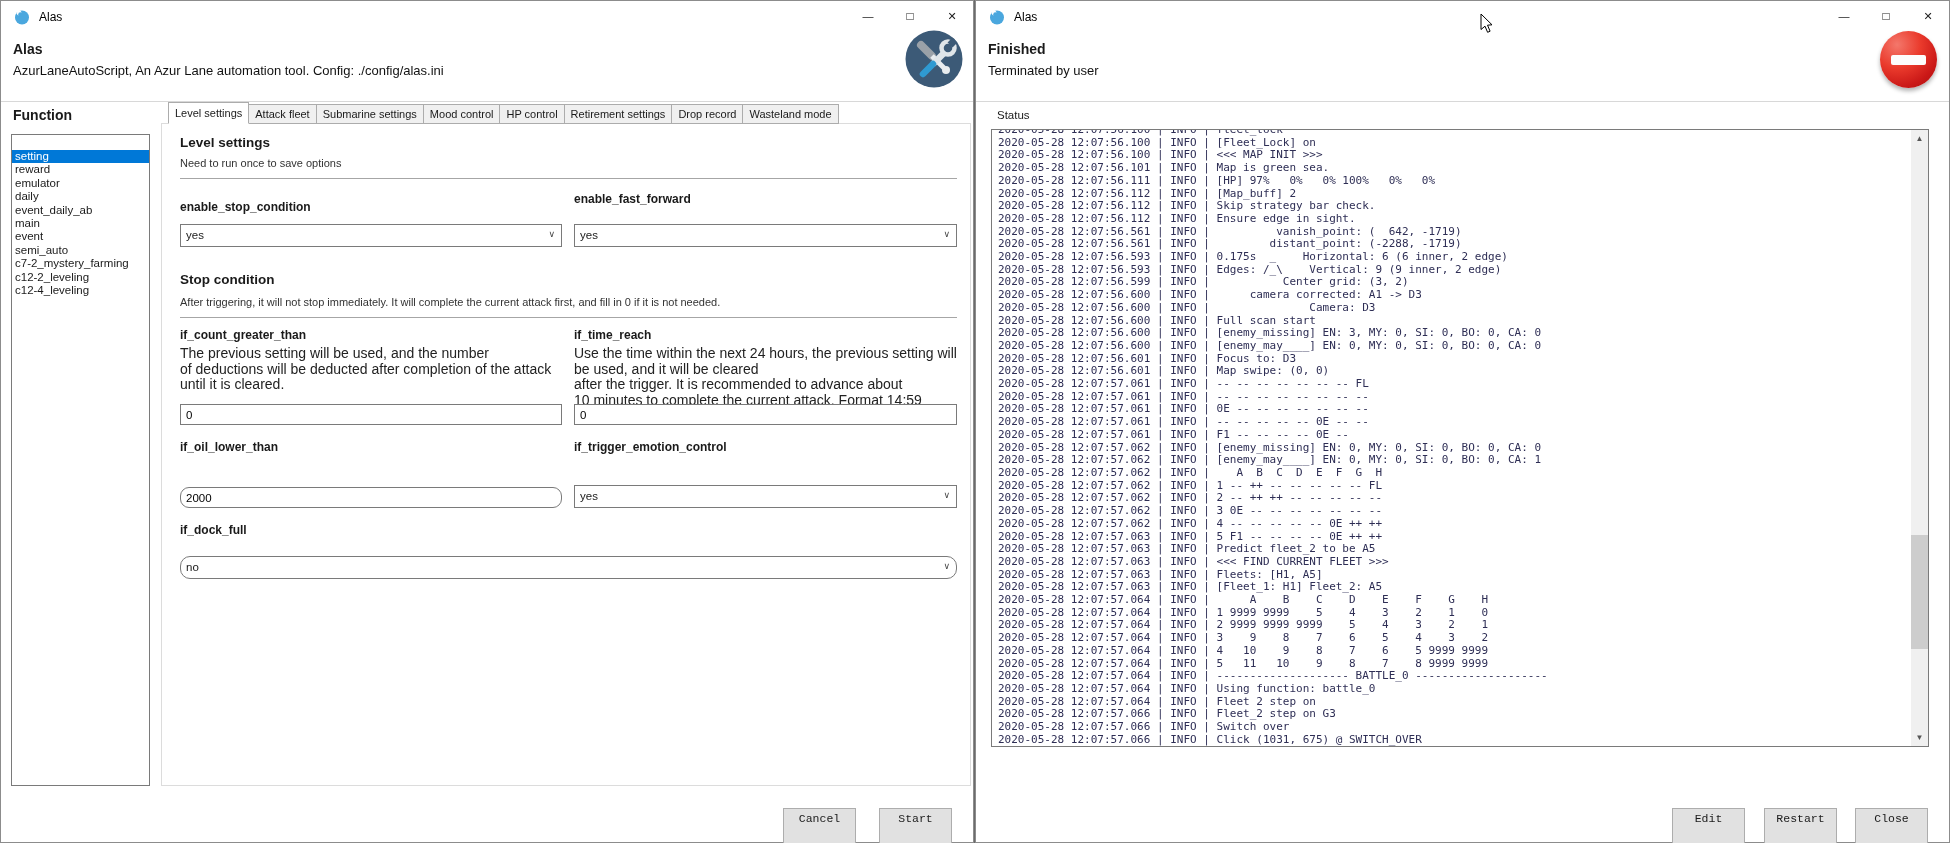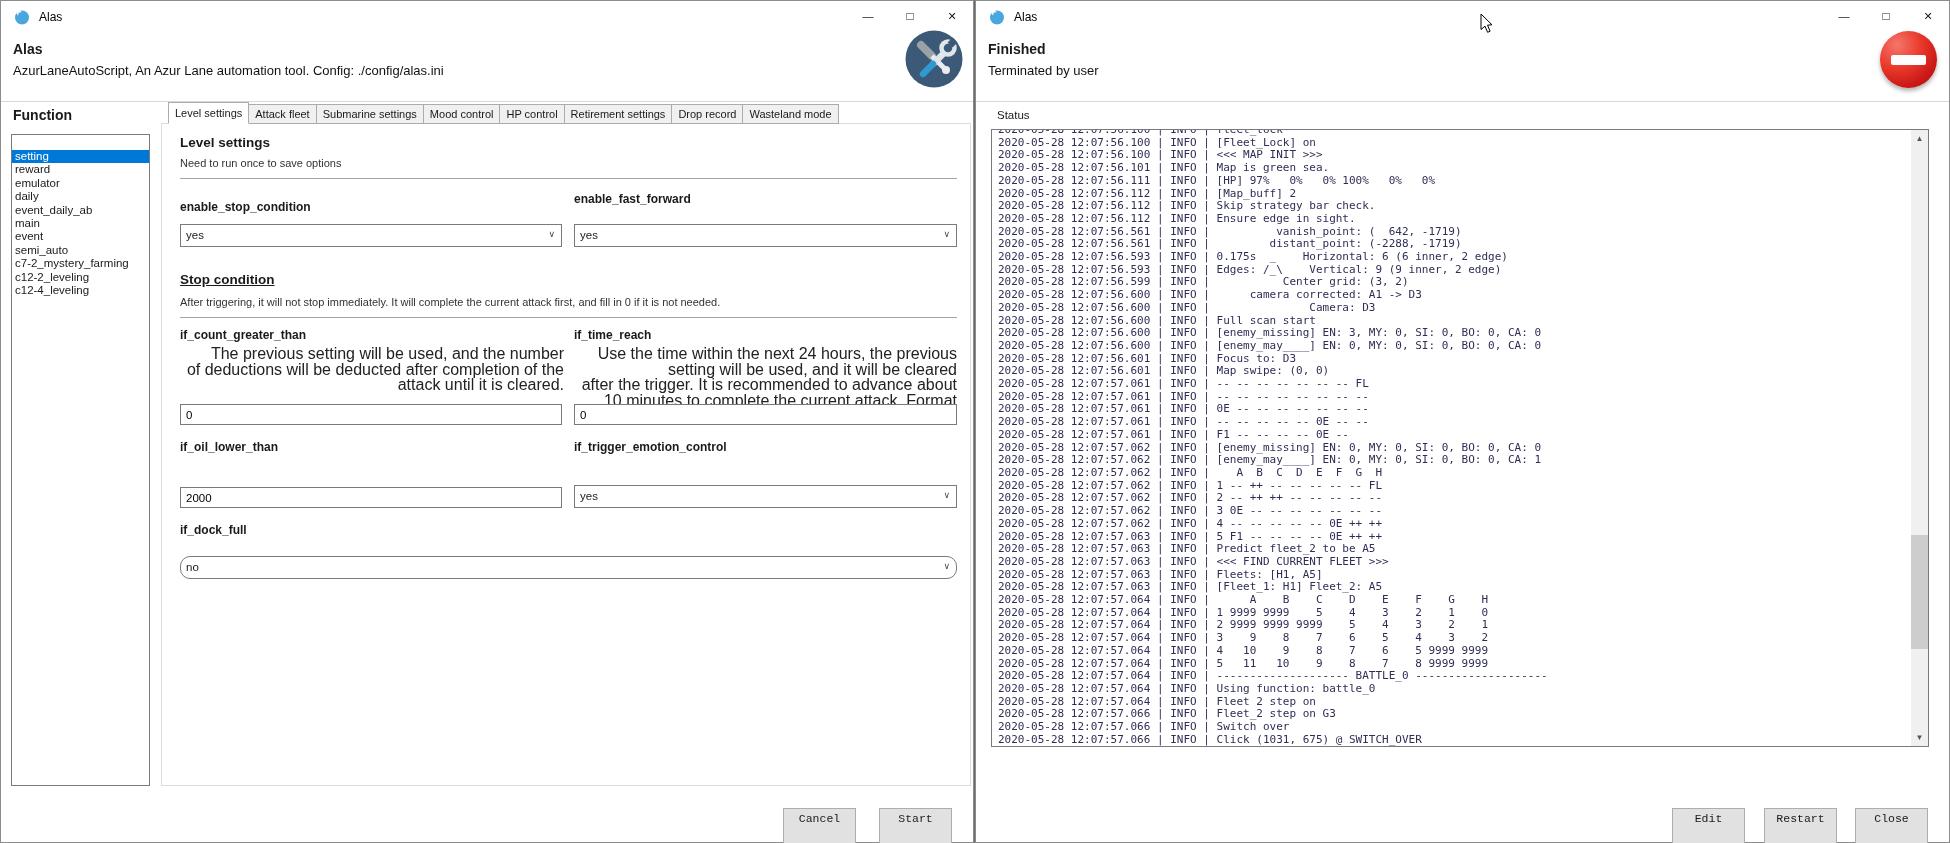--- a/index.html
+++ b/index.html
@@ -53,21 +53,21 @@
           border:1px solid #acacac; white-space:nowrap; }
   .tab + .tab { margin-left:-1px; }
   .tab.selected { background:#fff; height:22px; margin-top:-2px; line-height:21px;
           border-bottom:1px solid #fff; position:relative; z-index:3; }
   .panel { position:absolute; left:160px; top:122px; width:810px; height:663px;
            border:1px solid #dcdcdc; background:#fff; }
   .sec-title { position:absolute; font-size:13.5px; font-weight:bold; }
   .sec-note  { position:absolute; font-size:11px; color:#333; }
   .fdiv  { position:absolute; left:18px; width:777px; border-top:1px solid #a6a6a6; }
   .flabel{ position:absolute; font-size:12px; font-weight:bold; }
-  .fhelp { position:absolute; font-size:16px; color:#222; white-space:pre-line; line-height:15.5px;text-align:right; }
+  .fhelp { position:absolute; font-size:14px; color:#222; white-space:pre-line; line-height:15.5px; }
   .combo { position:absolute; height:23px; border:1px solid #7a7a7a; background:#fff; }
   .combo-val { position:absolute; left:5px; top:4px; font-size:11.5px; }
   .combo-arrow { position:absolute; right:6px; top:4px; font-size:9px; color:#444; }
   .tinput { position:absolute; height:21px; border:1px solid #7a7a7a; background:#fff;
             font-family:"Liberation Sans", sans-serif; font-size:11.5px; padding-left:5px; }
 
   
   .btn { position:absolute; width:73px; height:38px; background:#e1e1e1; border:1px solid #adadad;
          font-size:11.5px; text-align:center; line-height:20px;font-family:Liberation Mono, monospace; }
 
@@ -154,37 +154,37 @@
     <div class="flabel" style="left:412px; top:68px;">enable_fast_forward</div>
     <div class="combo" style="left:18px; top:100px; width:382px;">
       <span class="combo-val">yes</span>
       <span class="combo-arrow">∨</span>
     </div>
     <div class="combo" style="left:412px; top:100px; width:383px;">
       <span class="combo-val">yes</span>
       <span class="combo-arrow">∨</span>
     </div>
 
-    <div class="sec-title" style="left:18px; top:148px;text-decoration:underline;">Stop condition</div>
+    <div class="sec-title" style="left:18px; top:148px;">Stop condition</div>
     <div class="sec-note" style="left:18px; top:172px;">After triggering, it will not stop immediately. It will complete the current attack first, and fill in 0 if it is not needed.</div>
     <div class="fdiv" style="top:193px;"></div>
 
     <div class="flabel" style="left:18px; top:204px;">if_count_greater_than</div>
     <div class="flabel" style="left:412px; top:204px;">if_time_reach</div>
     <div class="fhelp" style="left:18px; top:222px; width:384px;">The previous setting will be used, and the number
  of deductions will be deducted after completion of the attack until it is cleared.</div>
     <div class="fhelp" style="left:412px; top:222px; width:383px;">Use the time within the next 24 hours, the previous setting will be used, and it will be cleared
  after the trigger. It is recommended to advance about
  10 minutes to complete the current attack. Format 14:59</div>
     <input class="tinput" style="left: 18px; top: 280px; width: 382px;" value="0">
     <input class="tinput" style="left: 412px; top: 280px; width: 383px;" value="0">
 
     <div class="flabel" style="left:18px; top:316px;">if_oil_lower_than</div>
     <div class="flabel" style="left:412px; top:316px;">if_trigger_emotion_control</div>
-    <input class="tinput" style="left: 18px; top: 363px; width: 382px;" value="2000">
+    <input class="tinput" style="left: 18px; top: 363px; width: 382px; border-radius: 9px;" value="2000">
     <div class="combo" style="left:412px; top:361px; width:383px;">
       <span class="combo-val">yes</span>
       <span class="combo-arrow">∨</span>
     </div>
 
     <div class="flabel" style="left:18px; top:399px;">if_dock_full</div>
     <div class="combo" style="left:18px; top:432px; width:777px;border-radius:10px;">
       <span class="combo-val">no</span>
       <span class="combo-arrow">∨</span>
     </div>

